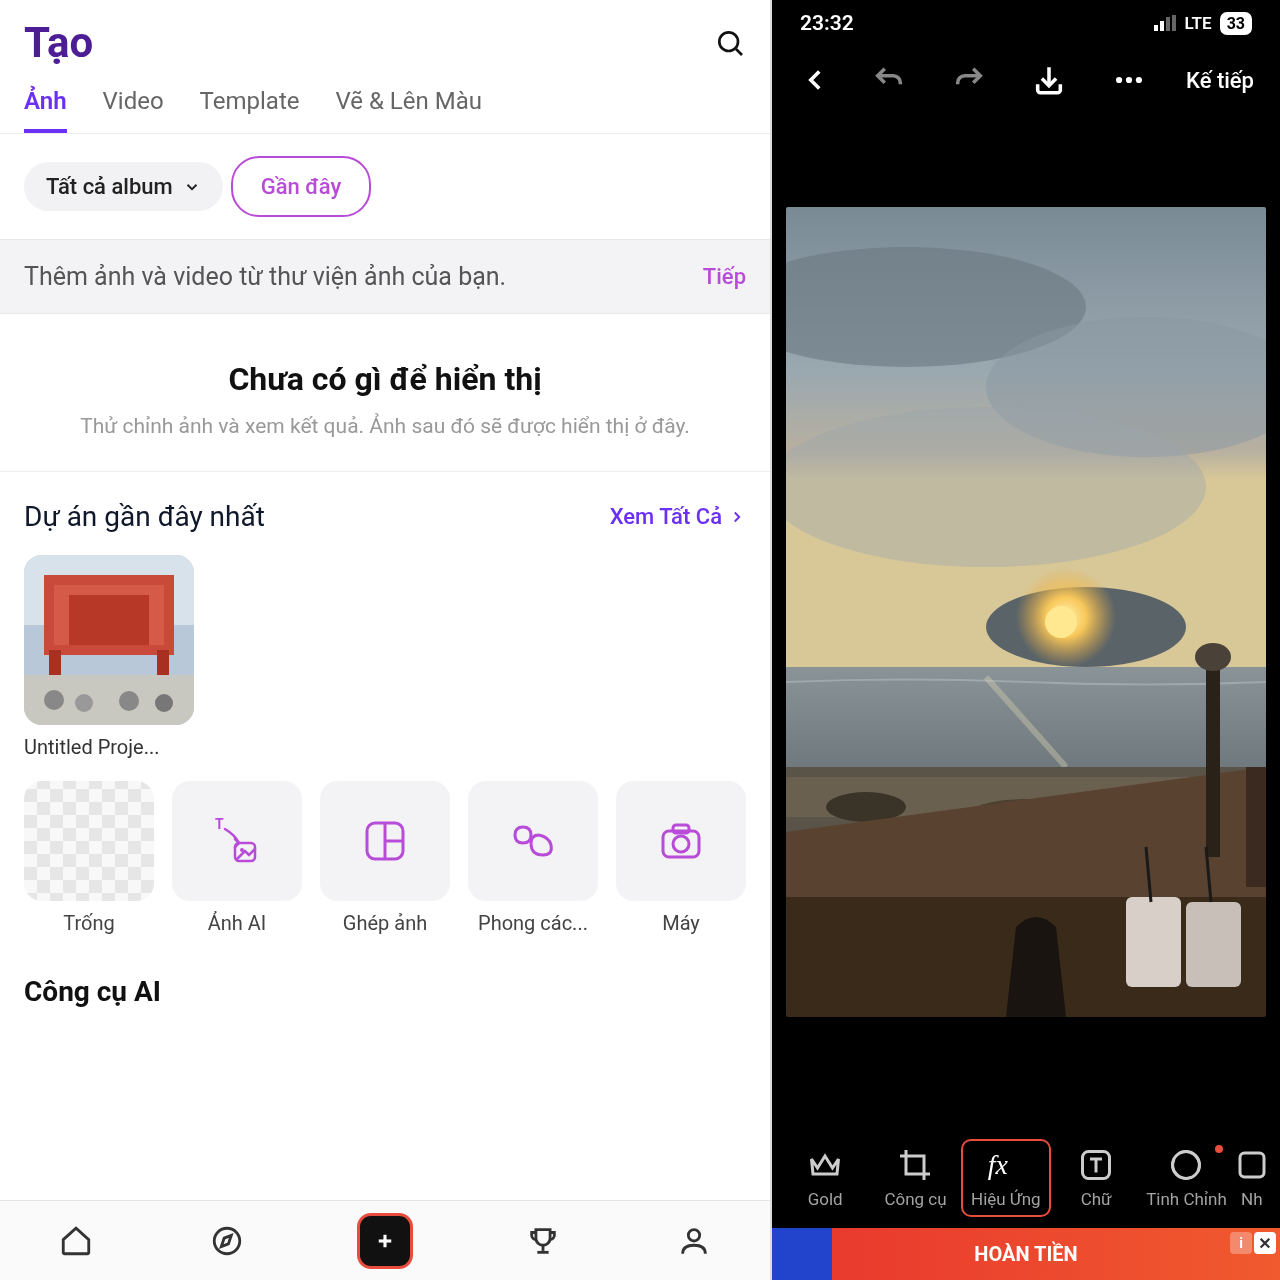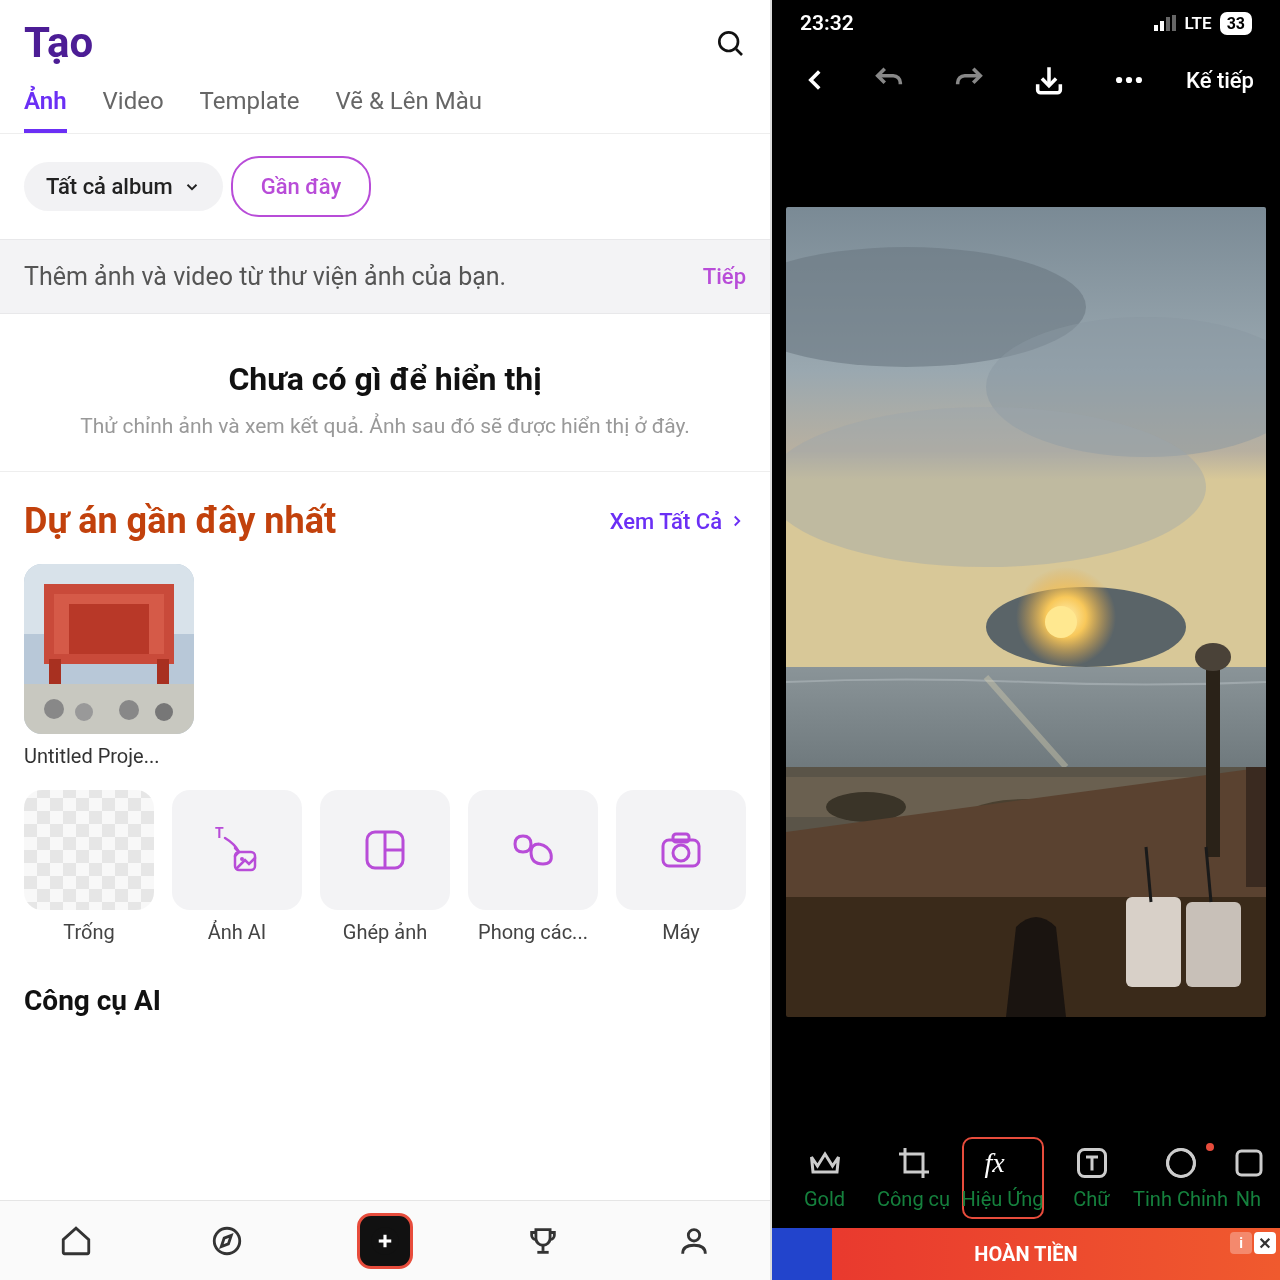--- a/index.html
+++ b/index.html
@@ -24,21 +24,21 @@
 .notice-bar { background: #f3f3f5; padding: 22px 24px; display: flex; justify-content: space-between; align-items: center; border-top: 1px solid #e8e8ea; border-bottom: 1px solid #e8e8ea; }
 .notice-text { font-size: 25px; color: #555; }
 .notice-action { font-size: 22px; color: #b84cd8; font-weight: 500; cursor: pointer; }
 
 .empty { text-align: center; padding: 46px 40px 30px; border-bottom: 1px solid #eee; }
 .empty-title { font-size: 32px; font-weight: 700; color: #111; margin-bottom: 14px; }
 .empty-sub { font-size: 21px; color: #999; line-height: 1.4; }
 
 .section { padding: 28px 24px 10px; }
 .section-head { display: flex; justify-content: space-between; align-items: center; margin-bottom: 22px; }
-.section-title { font-size: 36px; font-weight: 700; color: #c2410c; }
+.section-title { font-size: 28px; font-weight: 400; color: #0f172a; }
 .view-all { font-size: 22px; color: #6b2ff5; font-weight: 500; display: flex; align-items: center; gap: 6px; cursor: pointer; }
 
 .project-card { width: 196px; }
 .project-thumb { width: 170px; height: 170px; border-radius: 18px; overflow: hidden; margin-bottom: 10px; }
 .project-name { font-size: 20px; color: #333; white-space: nowrap; overflow: hidden; text-overflow: ellipsis; }
 
 .tool-row { display: flex; gap: 18px; padding: 12px 24px; overflow: hidden; }
 .tool { width: 130px; text-align: center; flex-shrink: 0; }
 .tool-box { width: 130px; height: 120px; border-radius: 18px; background: #f3f3f5; display: flex; align-items: center; justify-content: center; margin-bottom: 10px; }
 .tool-box.checker { background: repeating-conic-gradient(#e6e6e6 0% 25%, #f8f8f8 0% 50%) 50% / 26px 26px; }
@@ -57,24 +57,24 @@
 
 .top-toolbar { height: 68px; display: flex; align-items: center; justify-content: space-between; padding: 0 26px; }
 .toolbar-icons { display: flex; gap: 46px; align-items: center; }
 .toolbar-btn { width: 34px; height: 34px; cursor: pointer; }
 .next-txt { color: #fff; font-size: 22px; font-weight: 500; cursor: pointer; }
 
 .canvas-wrap { position: absolute; top: 114px; bottom: 170px; left: 0; right: 0; display: flex; align-items: center; justify-content: center; padding: 12px; }
 .canvas-img { width: 480px; height: 810px; border-radius: 2px; overflow: hidden; }
 
 .edit-toolbar { position: absolute; bottom: 52px; left: 0; right: 0; height: 100px; display: flex; justify-content: space-around; align-items: center; padding: 0 8px; }
-.edit-tool { display: flex; flex-direction: column; align-items: center; gap: 6px; color: #ccc; cursor: pointer; width: 82px; position: relative; }
+.edit-tool { display: flex; flex-direction: column; align-items: center; gap: 6px; color: #ccc; cursor: pointer; width: 90px; position: relative; }
 .edit-tool.active { border: 2px solid #e74c3c; border-radius: 10px; padding: 6px 4px; }
 .edit-tool-icon { width: 36px; height: 36px; }
-.edit-tool-label { font-size: 20px; color: #15803d; white-space: nowrap; }
+.edit-tool-label { font-size: 17px; color: #a3a3a3; white-space: nowrap; }
 .dot-badge { position: absolute; top: -2px; right: 8px; width: 8px; height: 8px; background: #e74c3c; border-radius: 50%; }
 
 .ad-bar { position: absolute; bottom: 0; left: 0; right: 0; height: 52px; background: linear-gradient(90deg, #e8352e, #f05a2e); display: flex; align-items: center; justify-content: center; color: #fff; font-size: 20px; font-weight: 700; overflow: hidden; }
 .ad-blue { background: #2244cc; width: 60px; height: 100%; position: absolute; left: 0; }
 .ad-close { position: absolute; right: 4px; top: 4px; width: 22px; height: 22px; background: #fff; border-radius: 4px; display: flex; align-items: center; justify-content: center; font-size: 16px; color: #333; }
 .ad-info { position: absolute; right: 28px; top: 4px; width: 22px; height: 22px; background: rgba(255,255,255,0.3); border-radius: 4px; display: flex; align-items: center; justify-content: center; font-size: 14px; color: #fff; }
 
 svg { display: block; }
 </style>
 </head>

